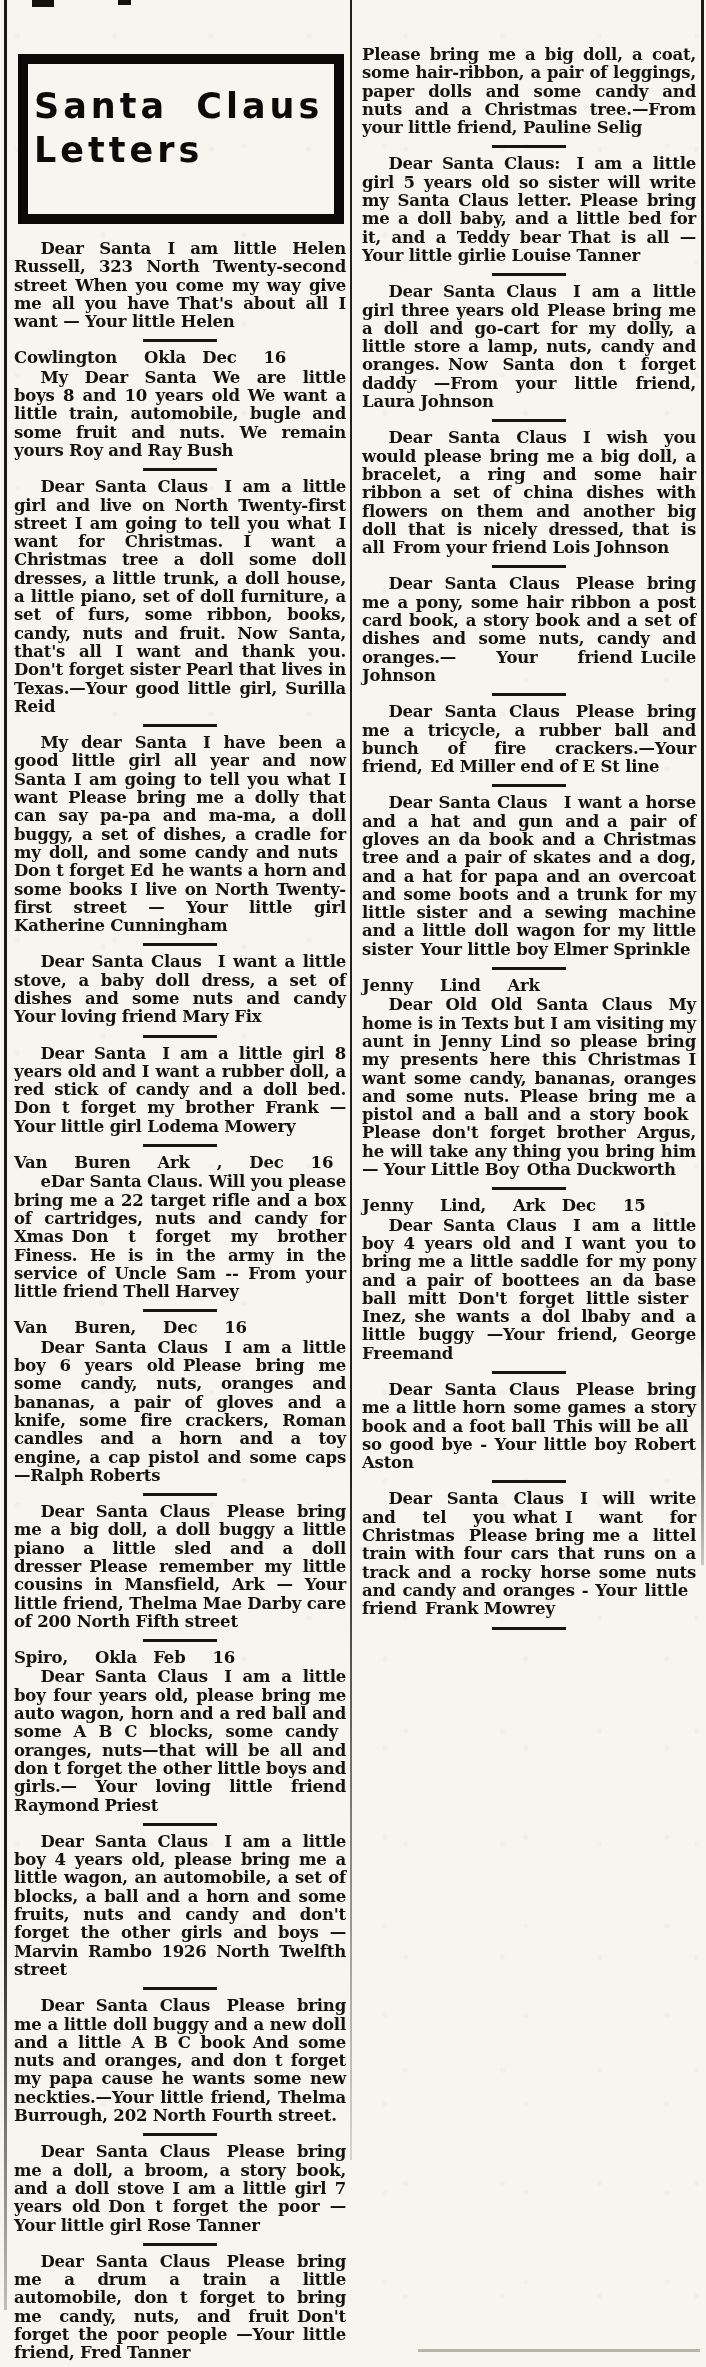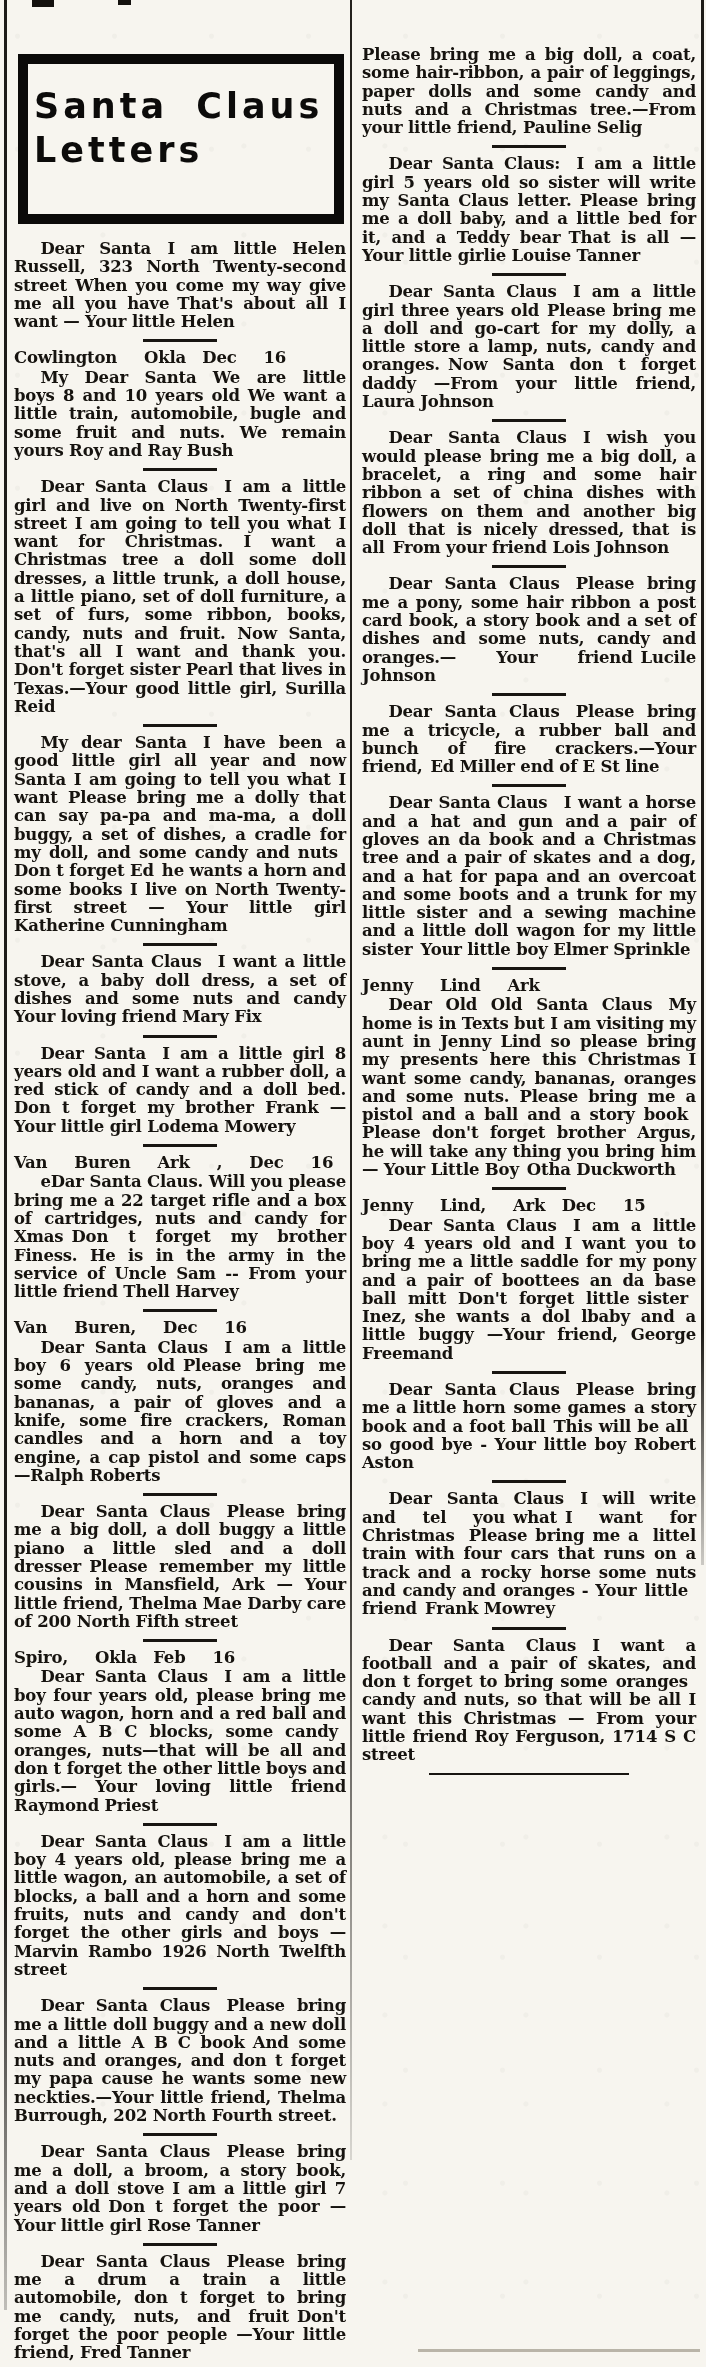--- a/index.html
+++ b/index.html
@@ -235,21 +235,16 @@
       <p class="lbody">Dear Santa Claus Please bring me a little horn some games a story book and a foot ball This will be all so good bye - Your little boy Robert Aston</p>
       <div class="divider"></div>
     </div>
 
     <div class="letter">
 
       <p class="lbody">Dear Santa Claus I will write and tel you what I want for Christmas Please bring me a littel train with four cars that runs on a track and a rocky horse some nuts and candy and oranges - Your little friend Frank Mowrey</p>
       <div class="divider"></div>
     </div>
 
-    <div class="letter">
-
-      <p class="lbody">Dear Santa Claus I want a football and a pair of skates, and don t forget to bring some oranges candy and nuts, so that will be all I want this Christmas — From your little friend Roy Ferguson, 1714 S C street</p>
-      <div class="divider wide"></div>
-    </div>
   </div>
   </div>
 
 </div>
 
 </body></html>

